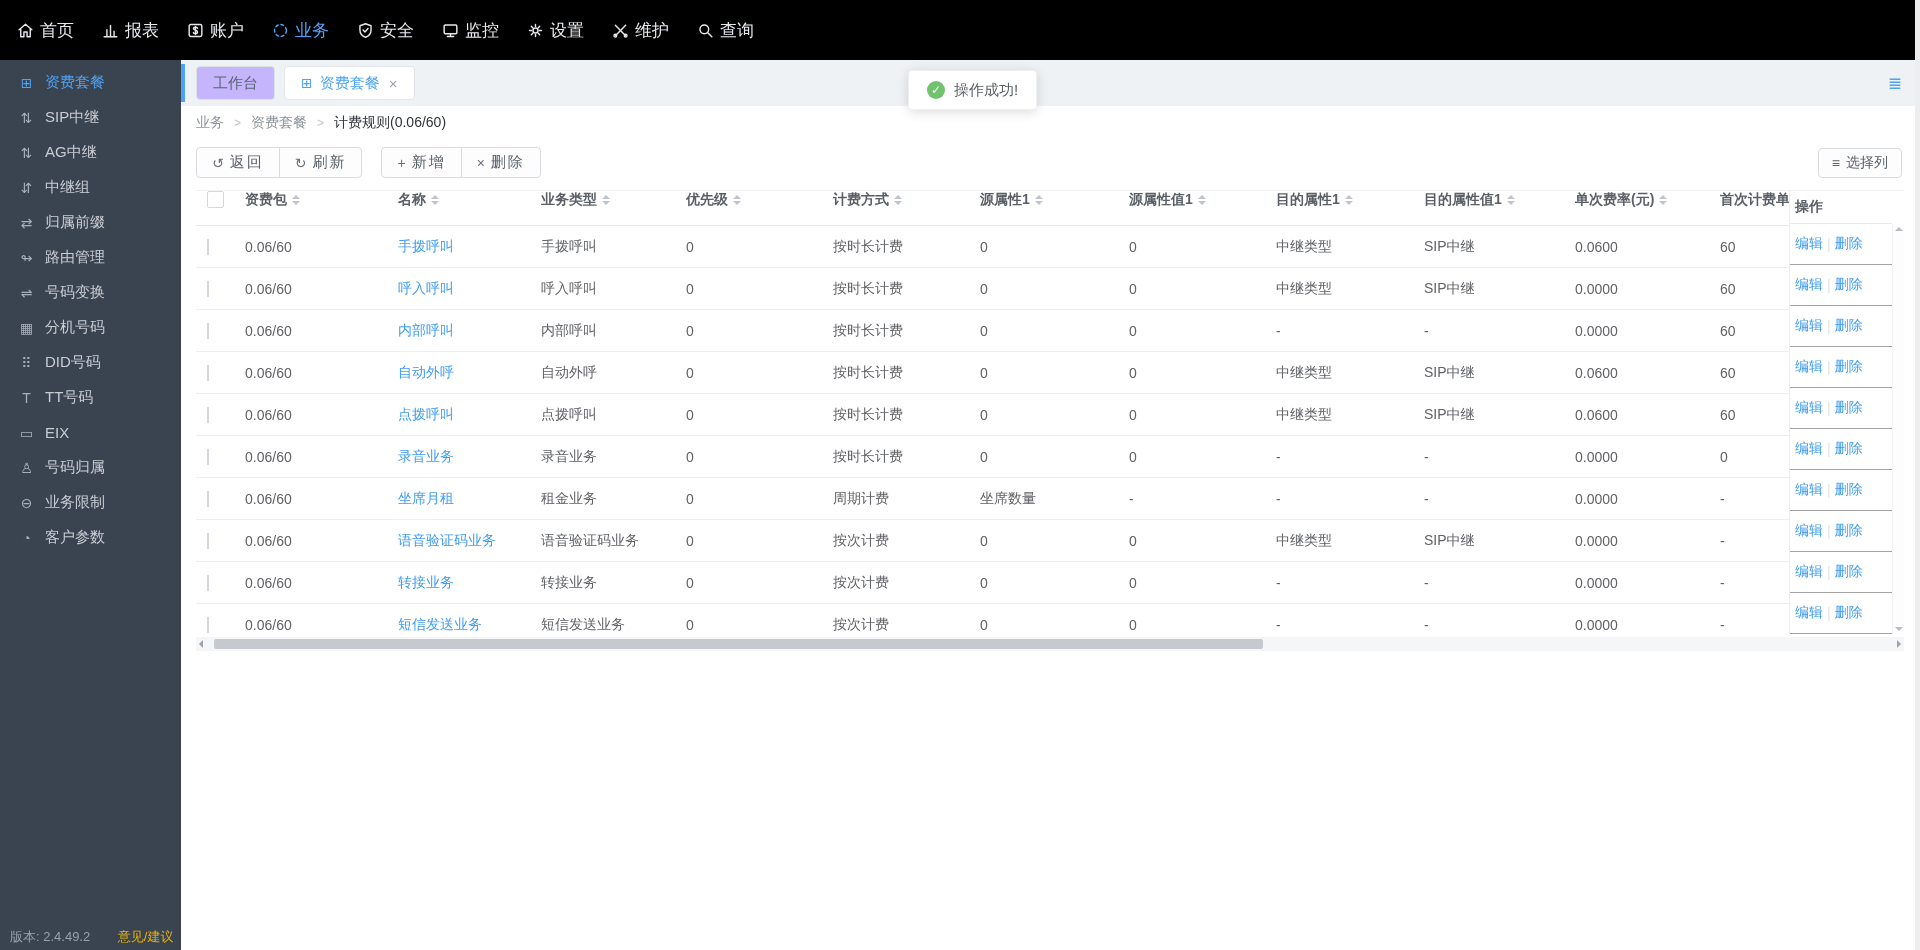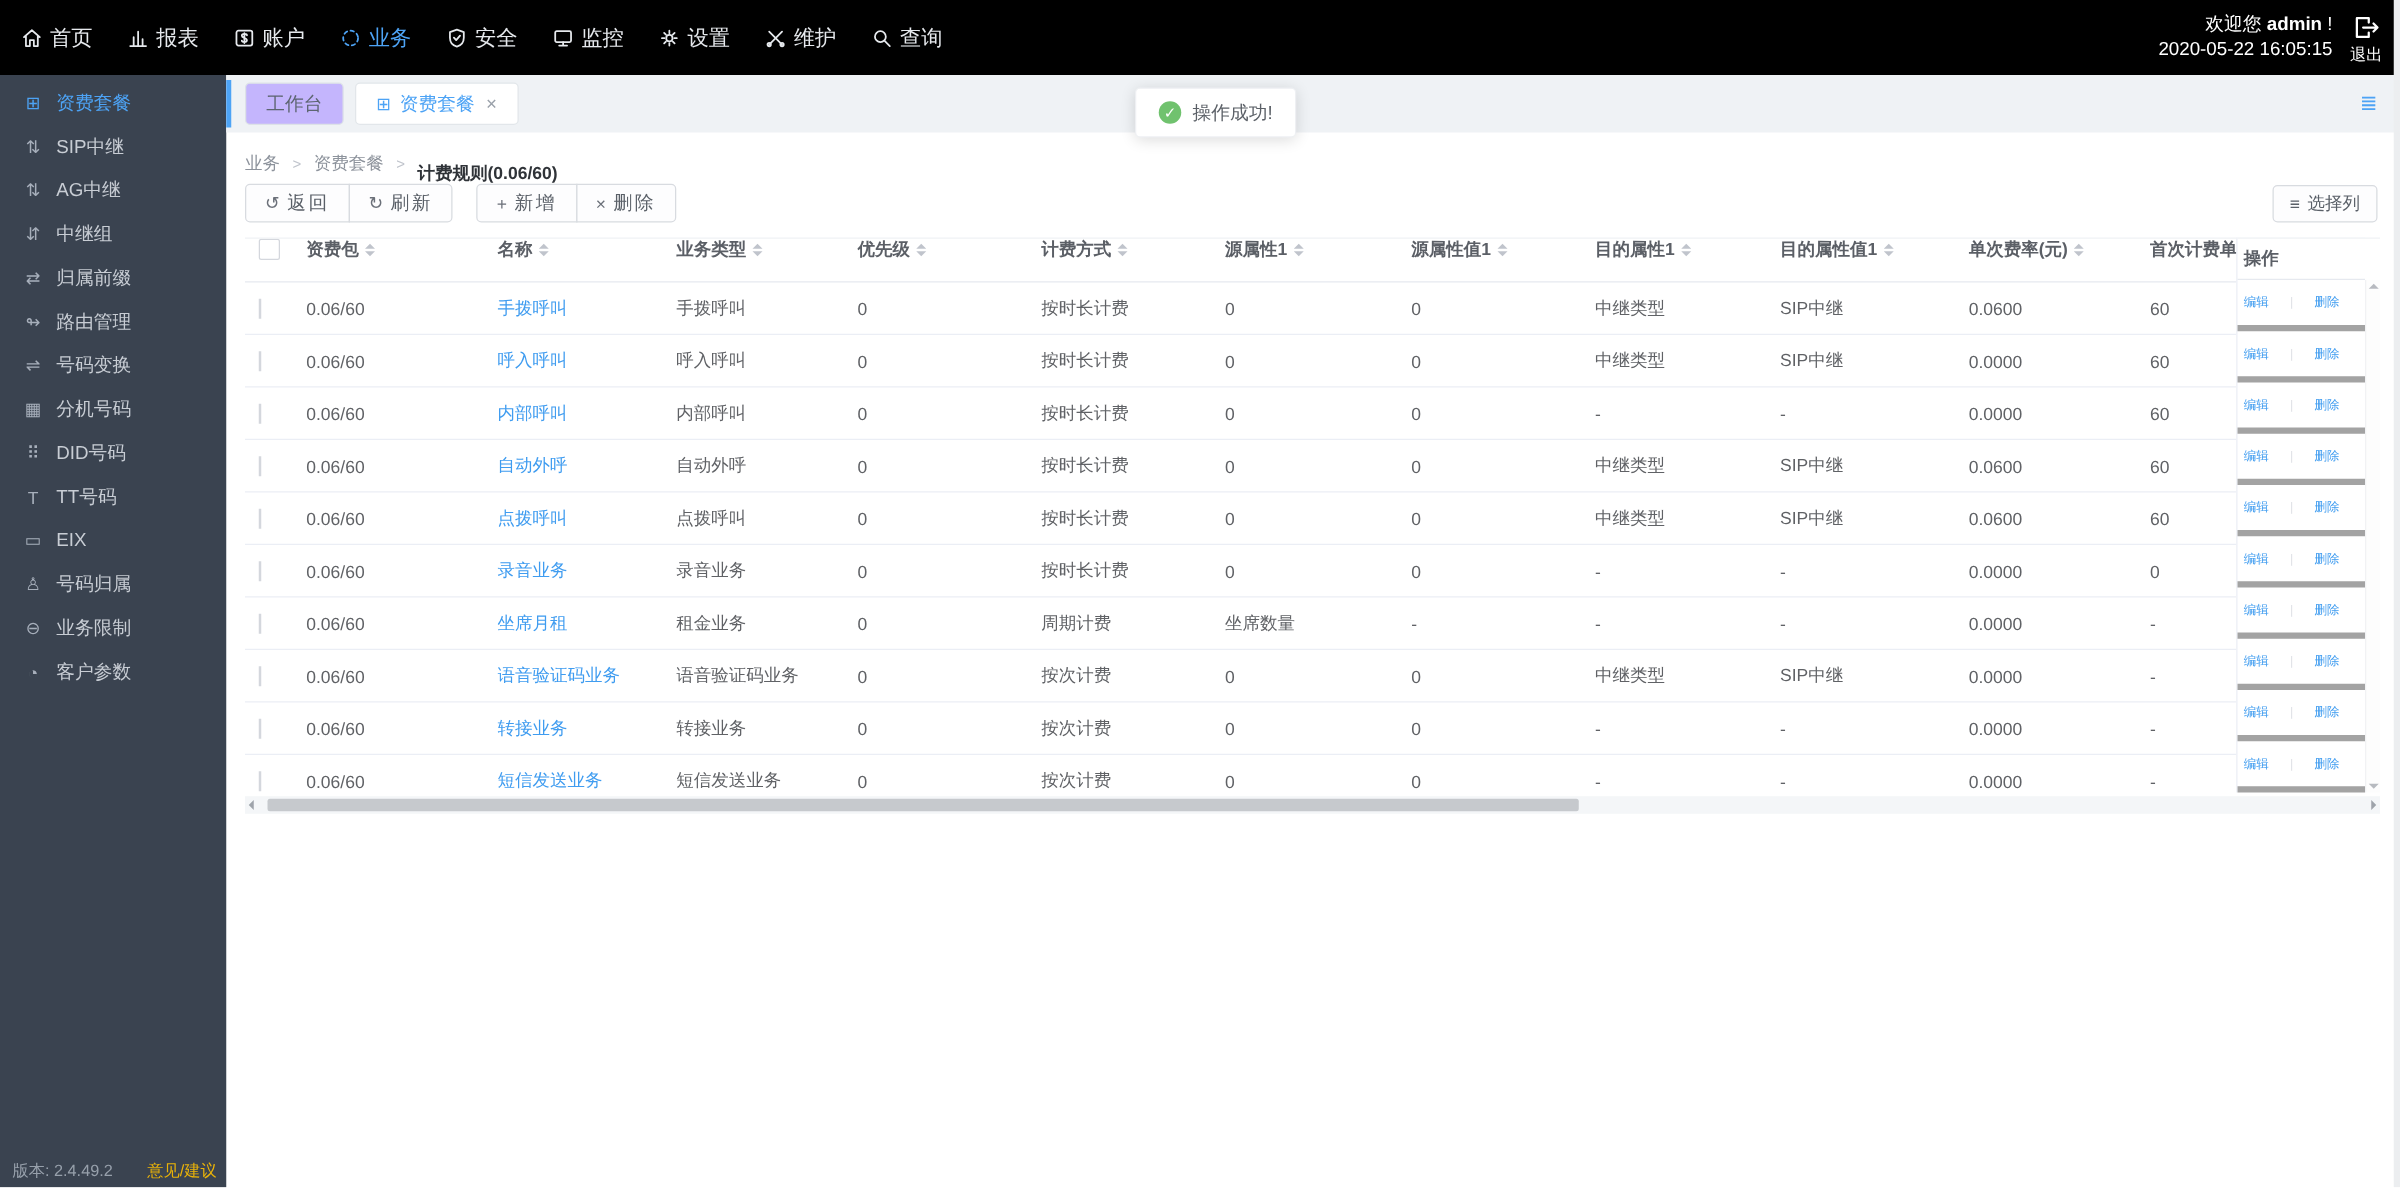--- a/index.html
+++ b/index.html
@@ -42,21 +42,21 @@
   .tablist-btn{position:absolute;right:18px;top:13px;color:#4da3f5;font-size:17px;cursor:pointer;}
 
   
   .toast{position:absolute;left:908px;top:70px;height:38px;display:flex;align-items:center;gap:9px;background:#fff;border:1px solid #eef0f3;border-radius:4px;padding:0 18px;box-shadow:0 2px 12px rgba(0,0,0,0.14);z-index:30;}
   .toast-icon{width:18px;height:18px;border-radius:50%;background:#70c26e;color:#fff;font-size:12px;display:flex;align-items:center;justify-content:center;}
   .toast-msg{font-size:15px;color:#5b6067;}
 
   
   .breadcrumb{position:absolute;left:196px;top:114px;display:flex;align-items:center;gap:10px;font-size:14px;}
   .crumb{color:#8d939c;cursor:pointer;}
-  .crumb.current{color:#2f3338;font-weight:bold;cursor:default;margin-top:16px;}
+  .crumb.current{color:#2f3338;font-weight:normal;cursor:default;}
   .crumb-sep{color:#c0c4cc;font-size:12px;}
 
   
   .toolbar{position:absolute;left:196px;top:147px;display:flex;gap:19px;}
   .btn-group{display:flex;}
   .btn{height:31px;box-sizing:border-box;display:flex;align-items:center;gap:6px;padding:0 15px;background:#fdfdfe;border:1px solid #d8dbe0;color:#5a6068;font-size:15px;letter-spacing:2px;cursor:pointer;white-space:nowrap;}
   .btn .bi{font-size:14px;letter-spacing:0;color:#6b7079;}
   .btn-group .btn:first-child{border-radius:4px 0 0 4px;}
   .btn-group .btn:last-child{border-radius:0 4px 4px 0;margin-left:-1px;}
   .col-select-btn{position:absolute;right:18px;top:148px;height:30px;box-sizing:border-box;display:flex;align-items:center;gap:6px;padding:0 13px;background:#fdfdfe;border:1px solid #d8dbe0;border-radius:4px;color:#5a6068;font-size:14px;cursor:pointer;}
@@ -72,21 +72,21 @@
   .c8{width:148px;flex:none;}.c9{width:151px;flex:none;}.c10{width:145px;flex:none;}.c11{width:70px;flex:none;}
   .link{color:#3f9cf0;cursor:pointer;}
   .cb{width:15px;height:15px;border:1px solid #d4d7dd;border-radius:2px;background:#fff;margin-left:11px;cursor:pointer;}
   .caret{display:inline-flex;flex-direction:column;margin-left:5px;}
   .caret i{width:0;height:0;border:4px solid transparent;display:block;}
   .caret .up{border-bottom-color:#c0c4cc;border-top-width:0;margin-bottom:2px;}
   .caret .down{border-top-color:#c0c4cc;border-bottom-width:0;}
 
   .ops-col{position:absolute;top:0;right:12px;width:102px;background:#fff;border-left:1px solid #ebeef5;z-index:5;}
   .ops-head{height:34px;display:flex;align-items:center;padding-left:5px;font-size:14px;color:#5b5f66;font-weight:bold;border-top:1px solid #f0f2f5;border-bottom:1px solid #e6e9ef;box-sizing:border-box;}
-  .ops-cell{height:41px;display:flex;align-items:center;padding-left:5px;font-size:10px;border-bottom:5px solid #a3a3a3;box-sizing:border-box;gap:13px;}
+  .ops-cell{height:41px;display:flex;align-items:center;padding-left:5px;font-size:14px;border-bottom:1px solid #a3a3a3;box-sizing:border-box;}
   .ops-sep{color:#dfe2e6;margin:0 4px;}
 
   .vscroll{position:absolute;right:0;top:34px;width:12px;height:410px;background:#fdfdfd;border-left:1px solid #f1f2f4;box-sizing:border-box;display:flex;flex-direction:column;justify-content:space-between;align-items:center;padding:3px 0;z-index:6;}
   .varrow{width:0;height:0;border:4px solid transparent;}
   .varrow.up{border-bottom-color:#b7bac0;border-top-width:0;}
   .varrow.down{border-top-color:#b7bac0;border-bottom-width:0;}
 
   .hscroll{position:absolute;left:196px;top:637px;width:1708px;height:14px;background:#f4f6f8;display:flex;align-items:center;}
   .harrow{width:0;height:0;border:4px solid transparent;margin:0 3px;cursor:pointer;}
   .harrow.left{border-right-color:#9ea3aa;border-left-width:0;}
@@ -155,33 +155,20 @@
             <circle cx="18.5" cy="18.5" r="1.7"></circle>
           </svg>
         <span>维护</span>
       </div>
       <div class="nav-item">
         <svg viewBox="0 0 24 24">
             <circle cx="10.5" cy="10.5" r="5.5"></circle>
             <path d="M14.8 14.8 L20 20"></path>
           </svg>
         <span>查询</span>
-      </div>
-    </div>
-    <div class="nav-right">
-      <div class="welcome-block">
-        <div class="welcome-line"><span>欢迎您 </span><b>admin</b><span> !</span></div>
-        <div class="datetime">2020-05-22 16:05:15</div>
-      </div>
-      <div class="logout-block">
-        <svg viewBox="0 0 24 24">
-            <path d="M14 8 V4.5 H4.5 V19.5 H14 V16"></path>
-            <path d="M9.5 12 H21 M17.8 8.8 L21 12 L17.8 15.2"></path>
-          </svg>
-        <span class="logout-label">退出</span>
       </div>
     </div>
   </div>
 
   <div class="sidebar">
     <div class="side-list">
 
         <div class="side-item active">
           <span class="side-icon">⊞</span>
           <span>资费套餐</span>

